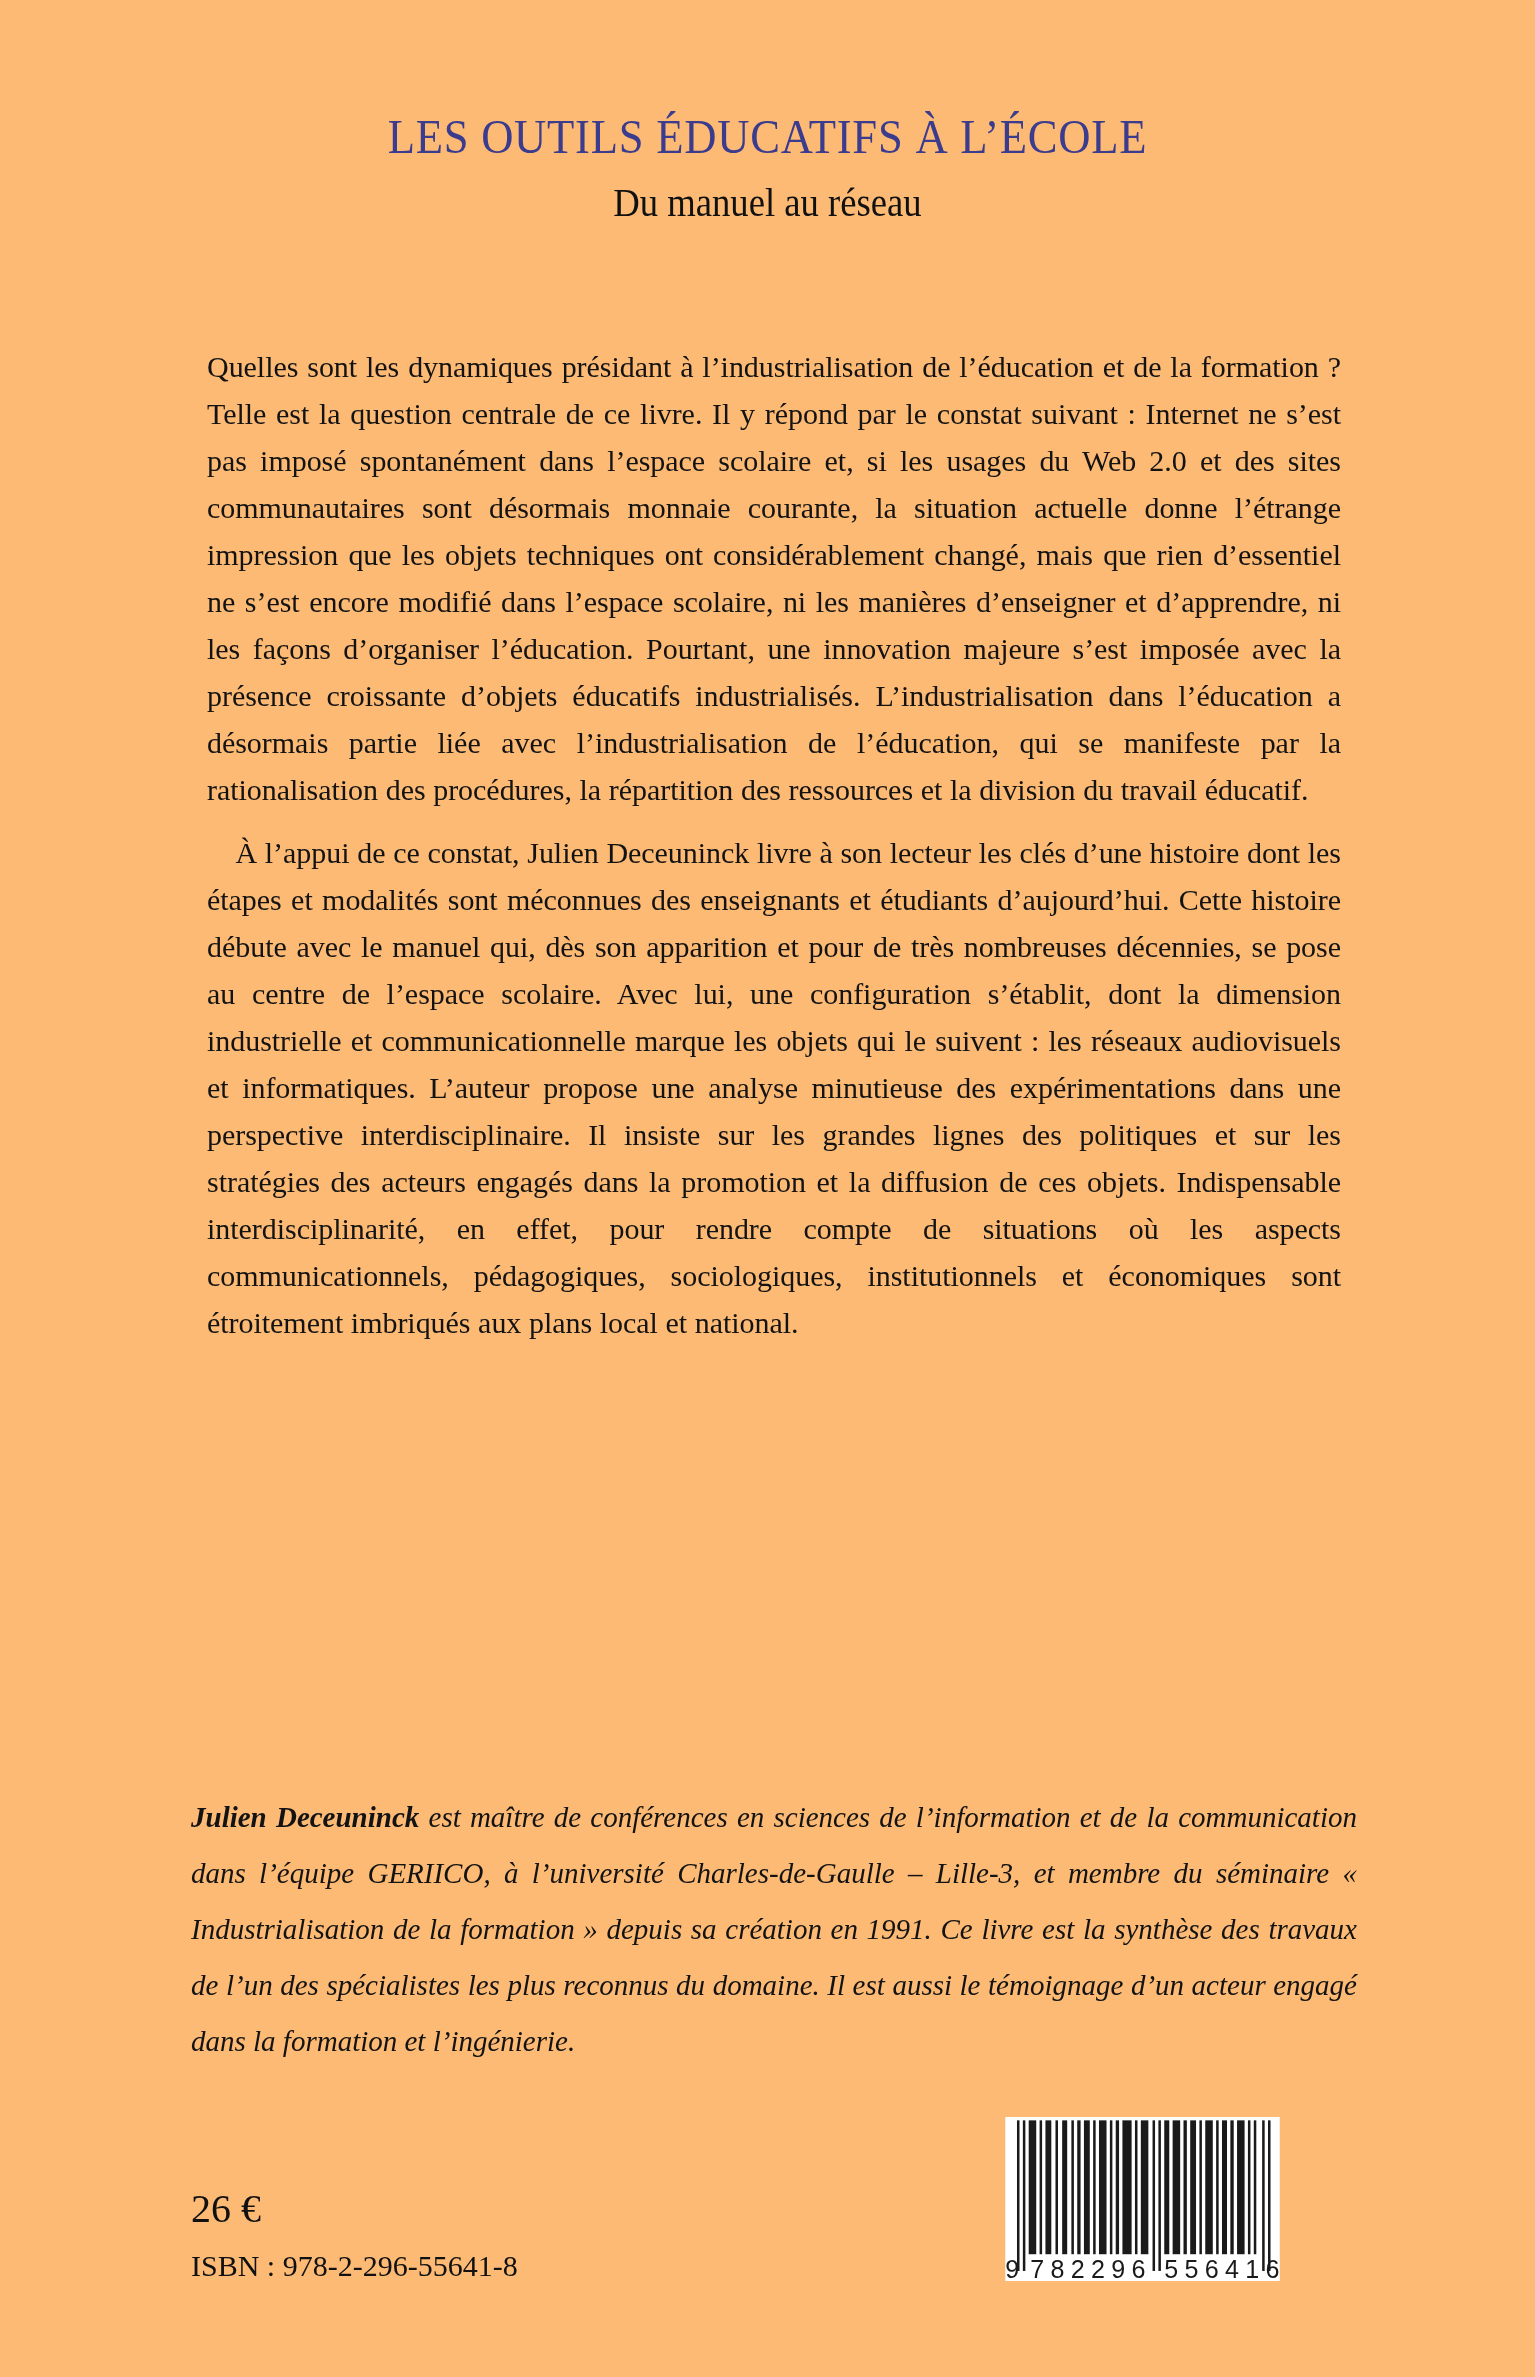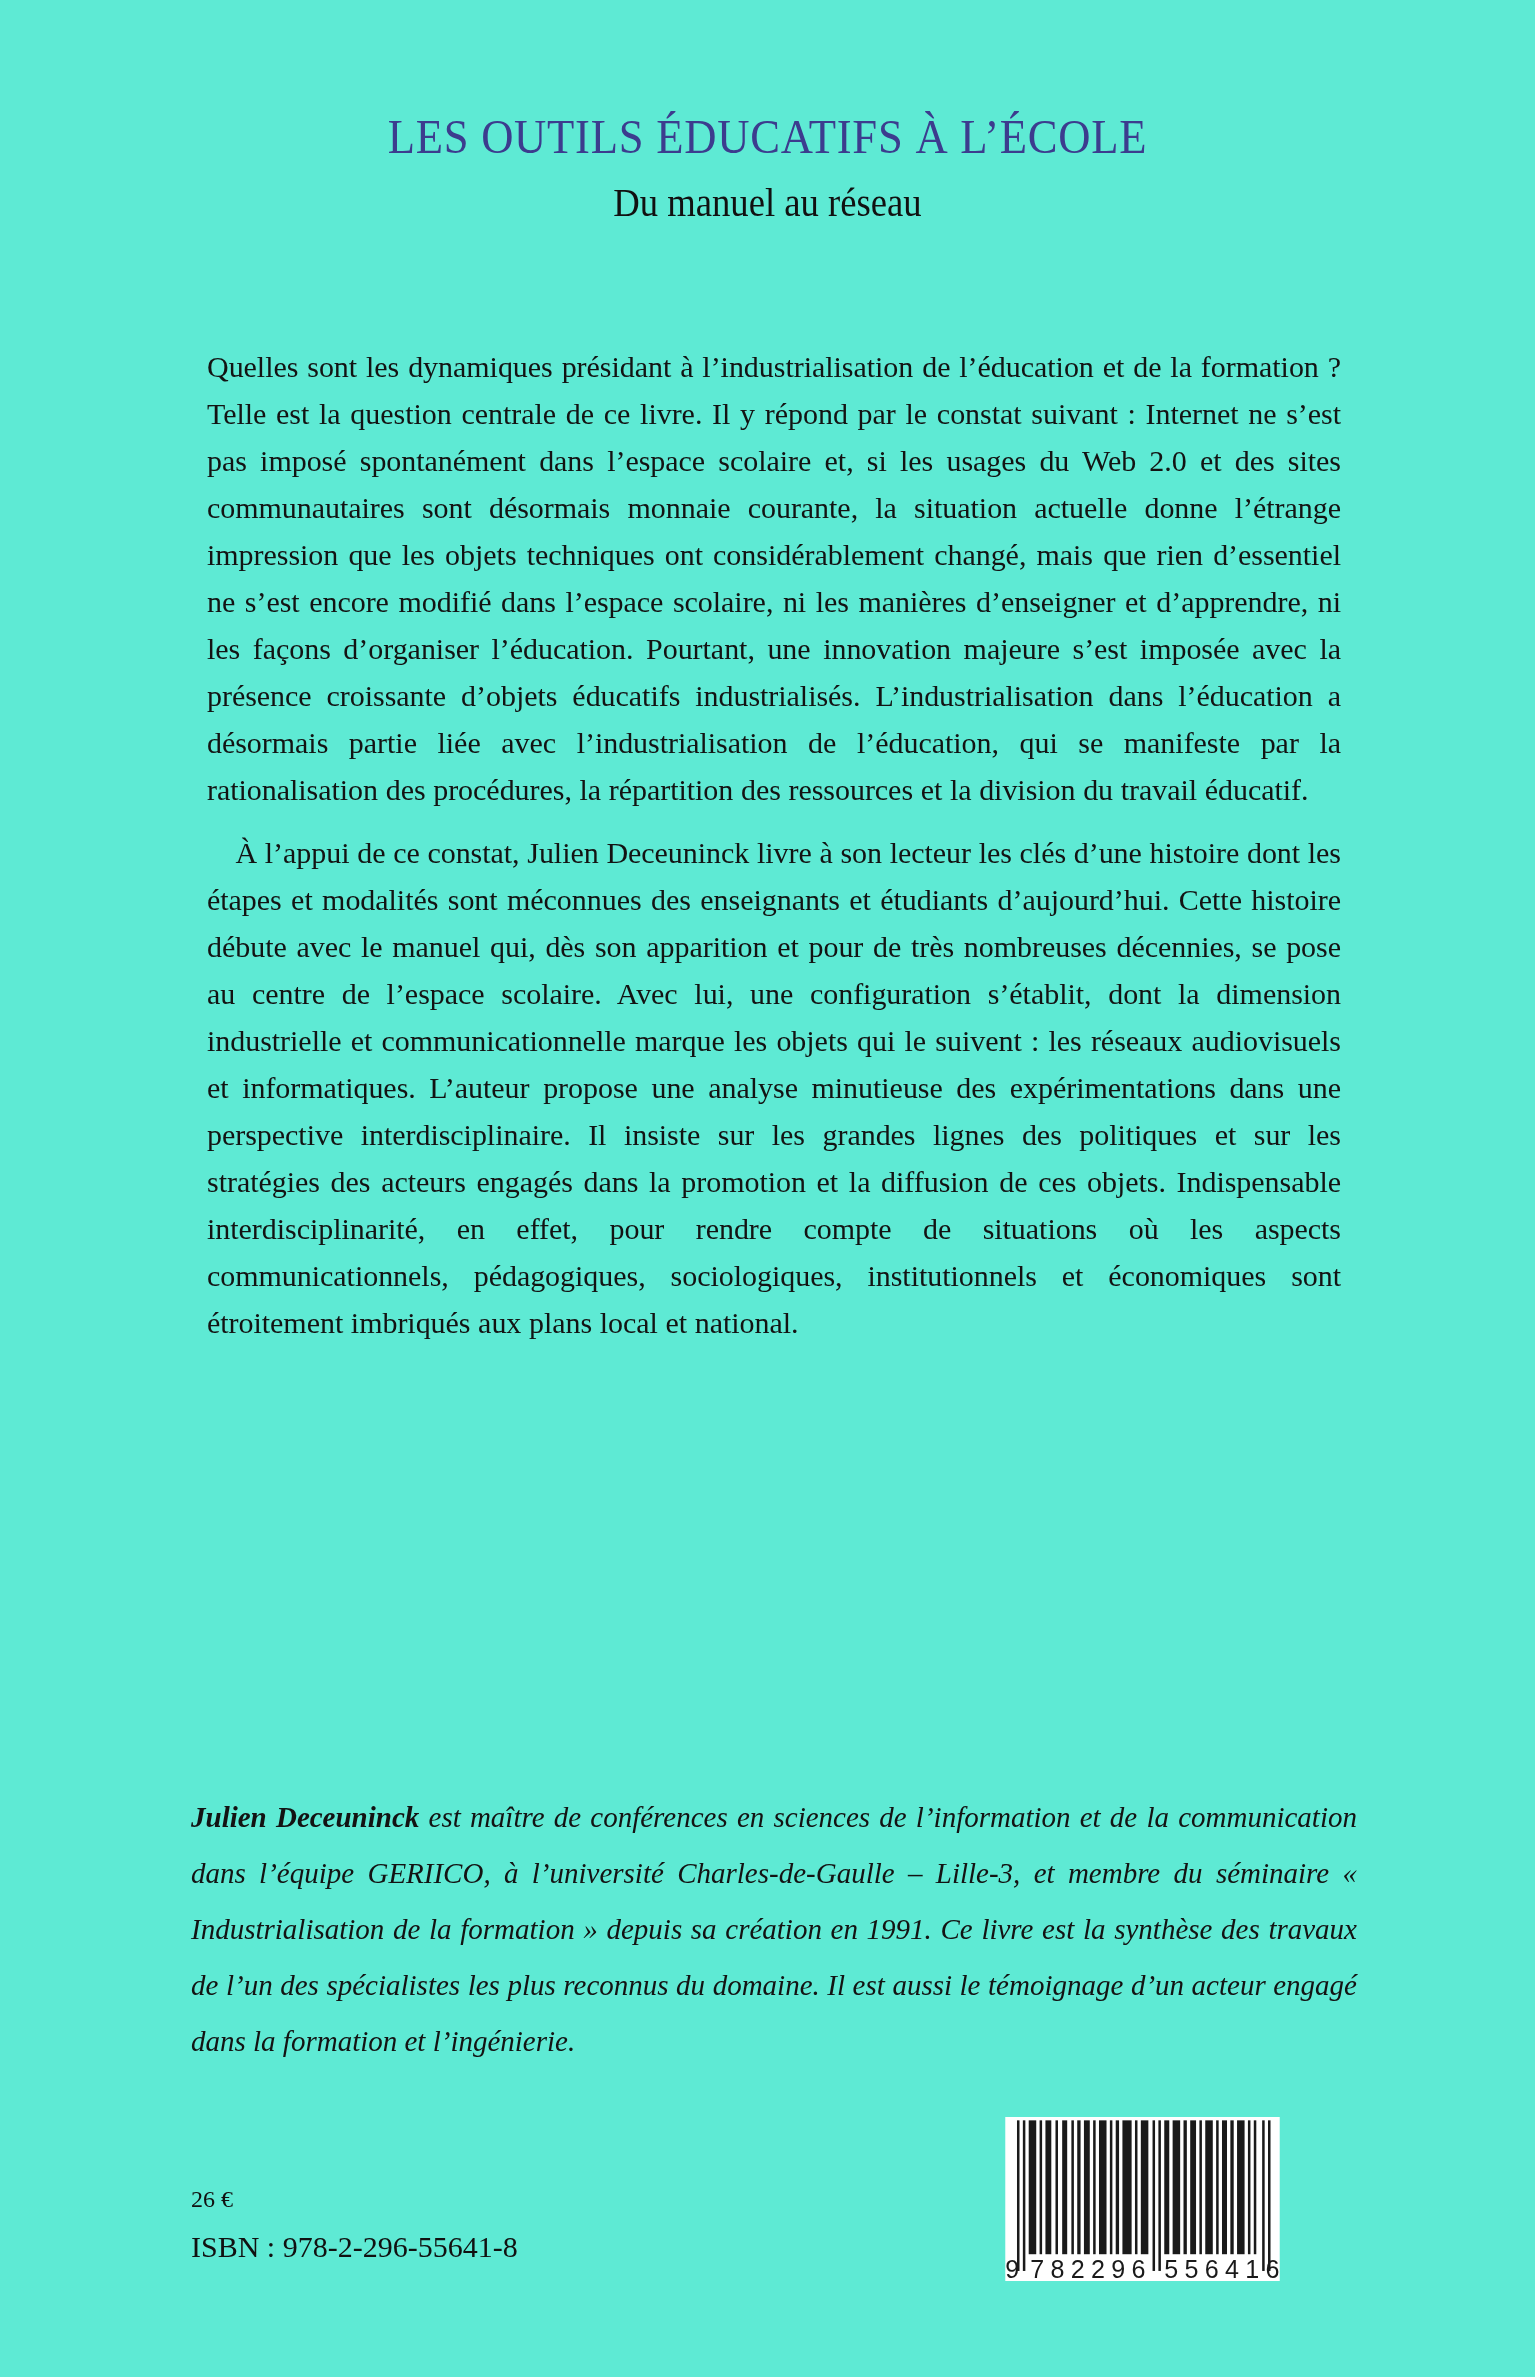--- a/index.html
+++ b/index.html
@@ -12,21 +12,21 @@
     height: 2377px;
     position: relative;
     font-family: "Liberation Serif", serif;
     color: #111111;
     overflow: hidden;
   }
 
   .page {
     position: absolute;
     inset: 0;
-    background: #5eead4;
+    background: #fdba74;
     text-decoration: underline;
   }
 
   
   .title-block {
     position: absolute;
     left: 0;
     right: 0;
     top: 111px;
     text-align: center;
@@ -96,21 +96,21 @@
   }
 
   
   .footer-left {
     position: absolute;
     left: 191px;
     top: 2185px;
   }
   .price {
     font-family: "Liberation Serif", serif;
-    font-size: 24px;
+    font-size: 40px;
     color: #111111;
     line-height: 1.2;
     margin: 0;
   }
   .isbn {
     font-family: "Liberation Serif", serif;
     font-size: 30px;
     color: #111111;
     line-height: 1.2;
     margin: 15px 0 0 0;

